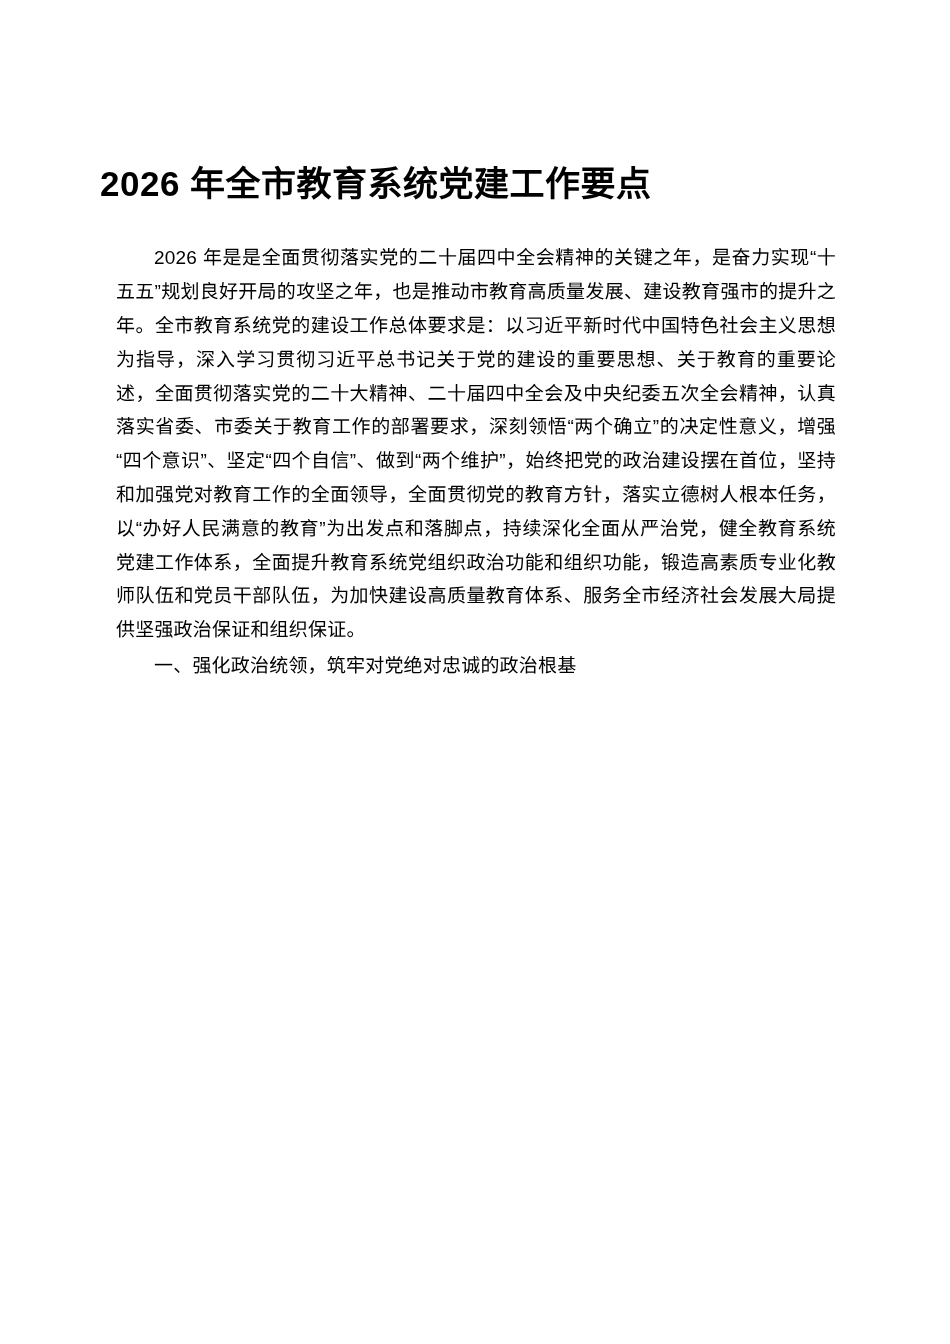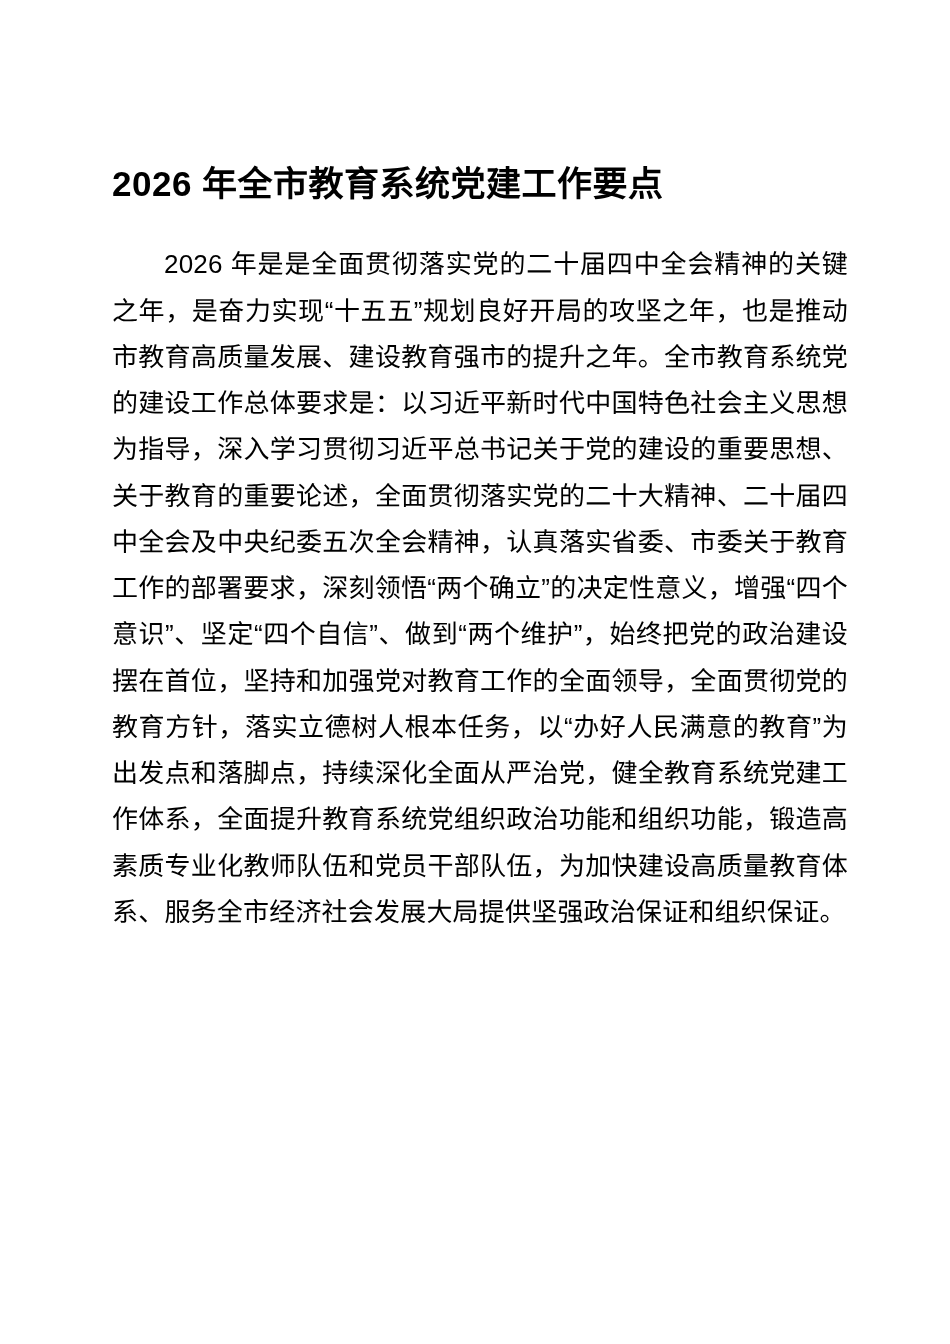--- a/index.html
+++ b/index.html
@@ -12,48 +12,49 @@
     height: 1344px;
     box-sizing: border-box;
     background: #ffffff;
     position: relative;
     overflow: hidden;
     font-family: "Liberation Sans", "DejaVu Sans", sans-serif;
     color: #000000;
   }
   .content {
     position: absolute;
-    left: 112px;
+    left: 100px;
     top: 160px;
     width: 736px;
   }
   .doc-title {
     font-size: 35px;
     font-weight: bold;
     line-height: 1.35;
     letter-spacing: 0.5px;
     margin: 0 0 34px 0;
     text-align: left;
     font-family: "Liberation Sans", "DejaVu Sans", sans-serif;
   }
   .para {
-    font-size: 26px;
+    font-size: 19px;
     line-height: 1.78;
     text-align: justify;
     text-justify: inter-ideograph;
-    margin: 0 0 2px 0;
+    margin: 0 0 2px 16px;
     text-indent: 2em;
     letter-spacing: 0.2px;
     word-break: break-all;
   }
   .para.tight {
     margin-bottom: 0;
   }
 </style>
 </head>
 <body>
 
 <div class="page">
   <div class="content">
     <h1 class="doc-title">2026 年全市教育系统党建工作要点</h1>
     <p class="para">2026 年是是全面贯彻落实党的二十届四中全会精神的关键之年，是奋力实现“十五五”规划良好开局的攻坚之年，也是推动市教育高质量发展、建设教育强市的提升之年。全市教育系统党的建设工作总体要求是：以习近平新时代中国特色社会主义思想为指导，深入学习贯彻习近平总书记关于党的建设的重要思想、关于教育的重要论述，全面贯彻落实党的二十大精神、二十届四中全会及中央纪委五次全会精神，认真落实省委、市委关于教育工作的部署要求，深刻领悟“两个确立”的决定性意义，增强“四个意识”、坚定“四个自信”、做到“两个维护”，始终把党的政治建设摆在首位，坚持和加强党对教育工作的全面领导，全面贯彻党的教育方针，落实立德树人根本任务，以“办好人民满意的教育”为出发点和落脚点，持续深化全面从严治党，健全教育系统党建工作体系，全面提升教育系统党组织政治功能和组织功能，锻造高素质专业化教师队伍和党员干部队伍，为加快建设高质量教育体系、服务全市经济社会发展大局提供坚强政治保证和组织保证。</p>
+    <p class="para tight">一、强化政治统领，筑牢对党绝对忠诚的政治根基</p>
   </div>
 </div>
 
 </body></html>

